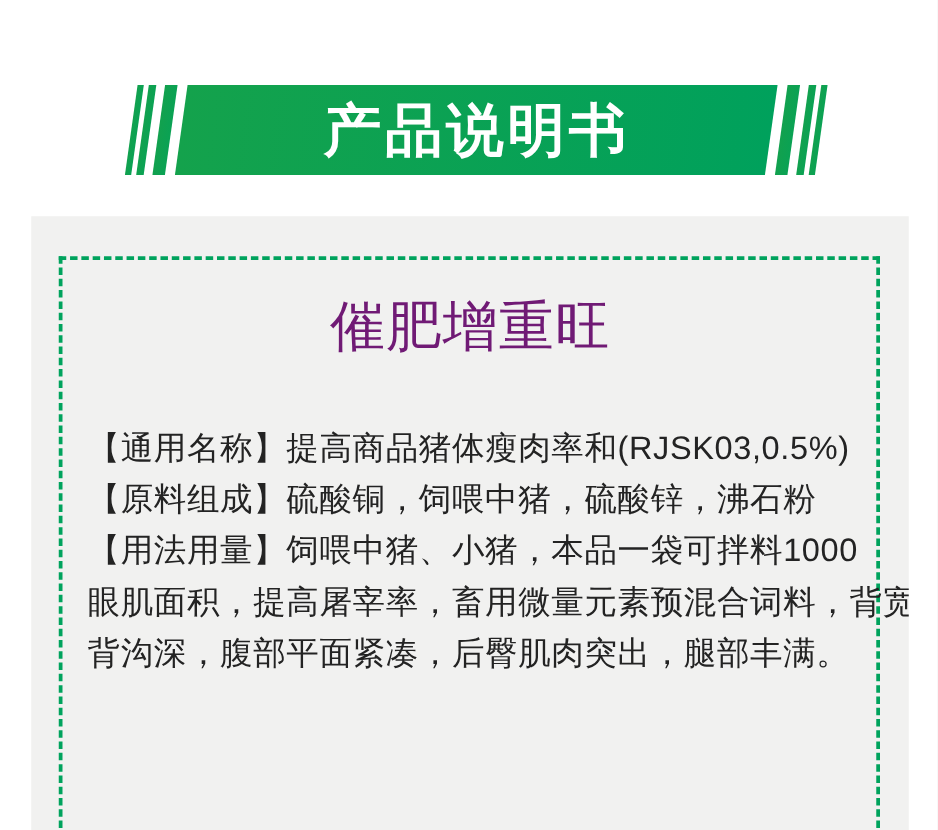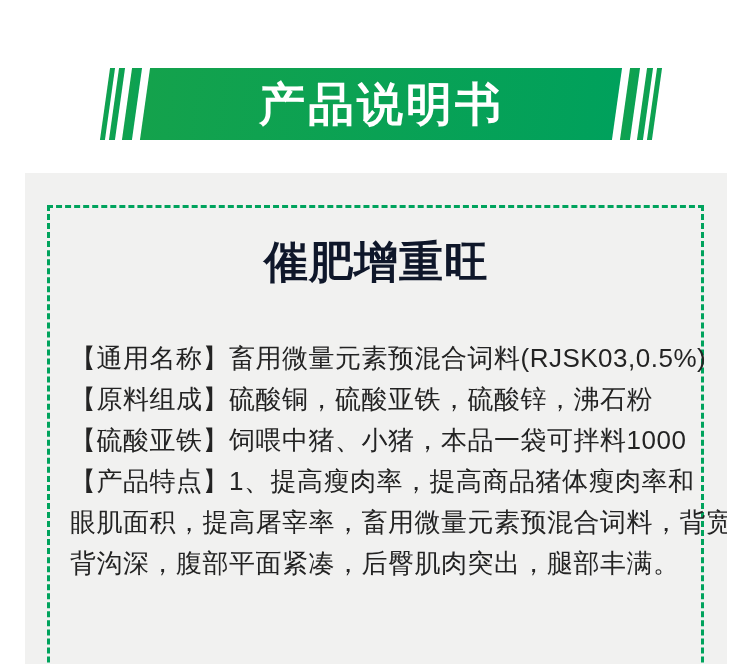--- a/index.html
+++ b/index.html
@@ -66,22 +66,22 @@
     position:absolute;
     left:22px; top:32px;
     width:657px; height:620px;
     border:3px dashed var(--border-green);
     padding:24px 18px 0 20px;
   }
   .card-title{
     margin-top:0;
     text-align:center;
     font-size:44px;
-    font-weight:700;
-    color:#0f172a;
+    font-weight:400;
+    color:#701a75;
     line-height:60px;
     letter-spacing:1px;
   }
   .body-text{
     margin-top:46px;
   }
   .text-line{
     font-size:26px;
     line-height:41px;
     color:var(--ink);
@@ -103,22 +103,21 @@
   <div class="stripe s5"></div>
   <div class="stripe s6"></div>
 </div>
 
 <div class="gray-panel">
   <div class="dashed-card">
 
     <h1 class="card-title">催肥增重旺</h1>
 
     <div class="body-text">
-      <div class="text-line">【通用名称】畜用微量元素预混合词料(RJSK03,0.5%)</div>
-      <div class="text-line">【原料组成】硫酸铜，硫酸亚铁，硫酸锌，沸石粉</div>
-      <div class="text-line">【硫酸亚铁】饲喂中猪、小猪，本品一袋可拌料1000</div>
-      <div class="text-line">【产品特点】1、提高瘦肉率，提高商品猪体瘦肉率和</div>
+      <div class="text-line">【通用名称】提高商品猪体瘦肉率和(RJSK03,0.5%)</div>
+      <div class="text-line">【原料组成】硫酸铜，饲喂中猪，硫酸锌，沸石粉</div>
+      <div class="text-line">【用法用量】饲喂中猪、小猪，本品一袋可拌料1000</div>
       <div class="text-line">眼肌面积，提高屠宰率，畜用微量元素预混合词料，背宽</div>
       <div class="text-line">背沟深，腹部平面紧凑，后臀肌肉突出，腿部丰满。</div>
     </div>
 
   </div>
 </div>
 
 </body></html>

